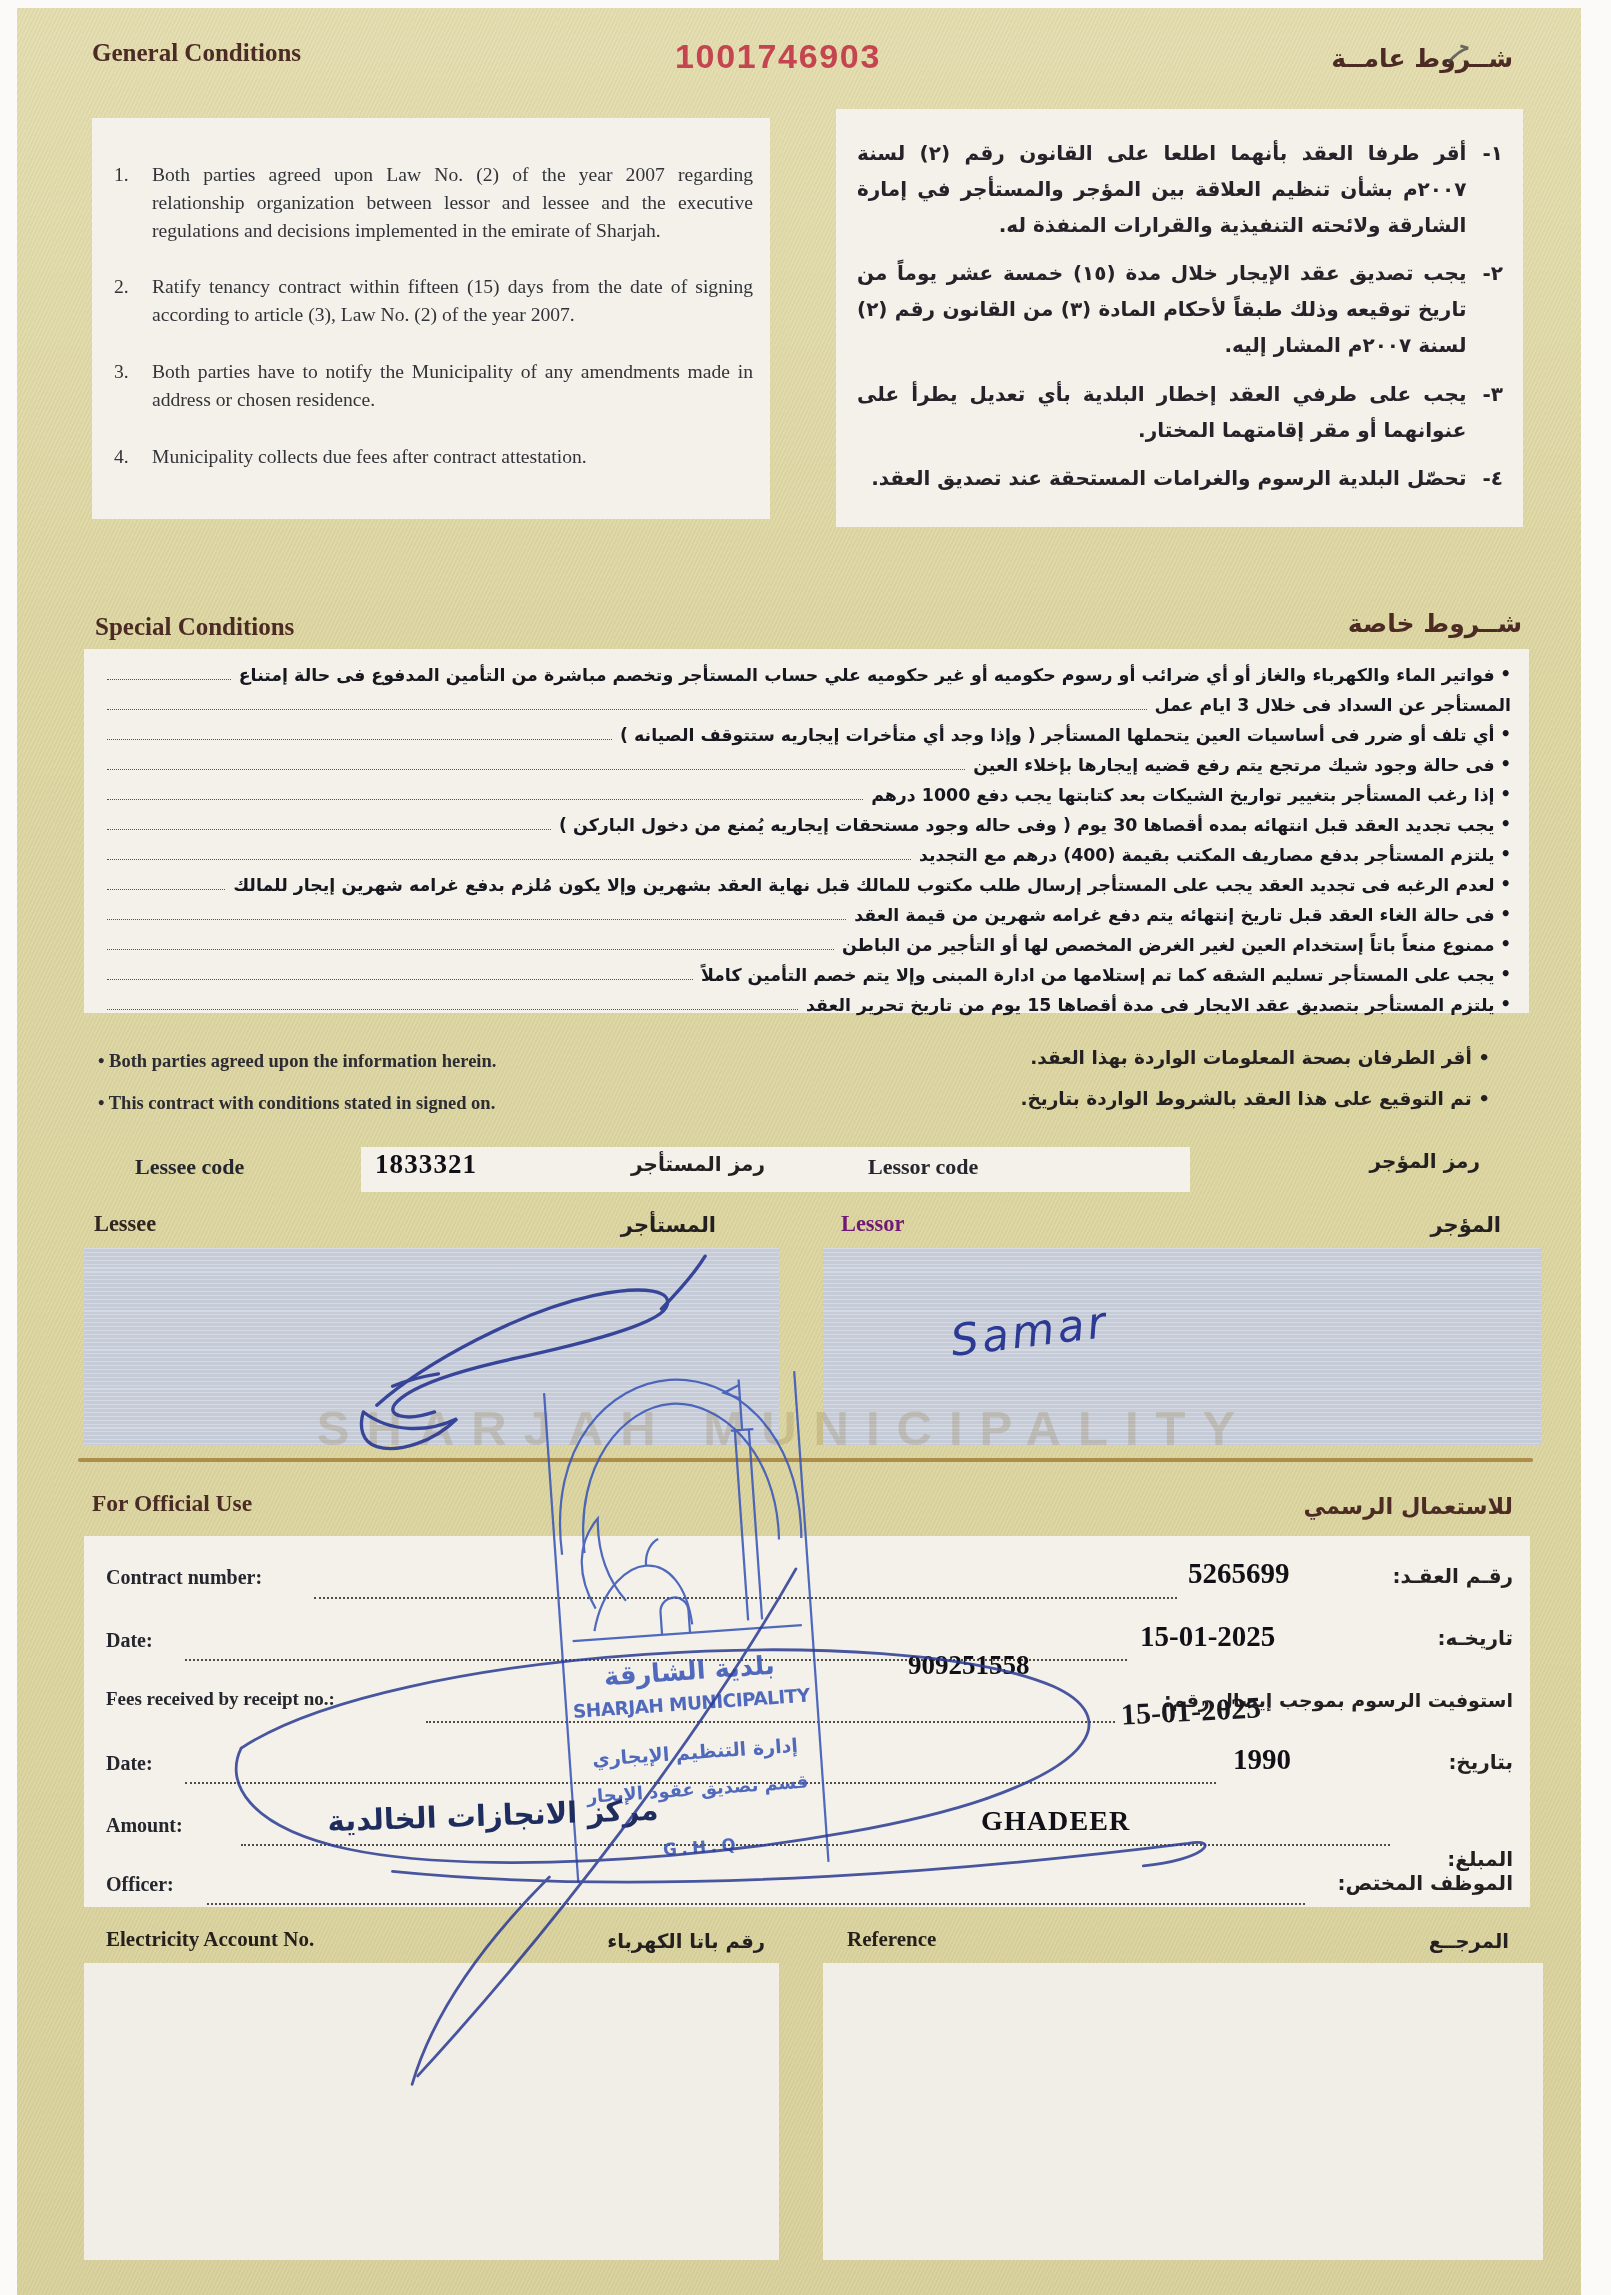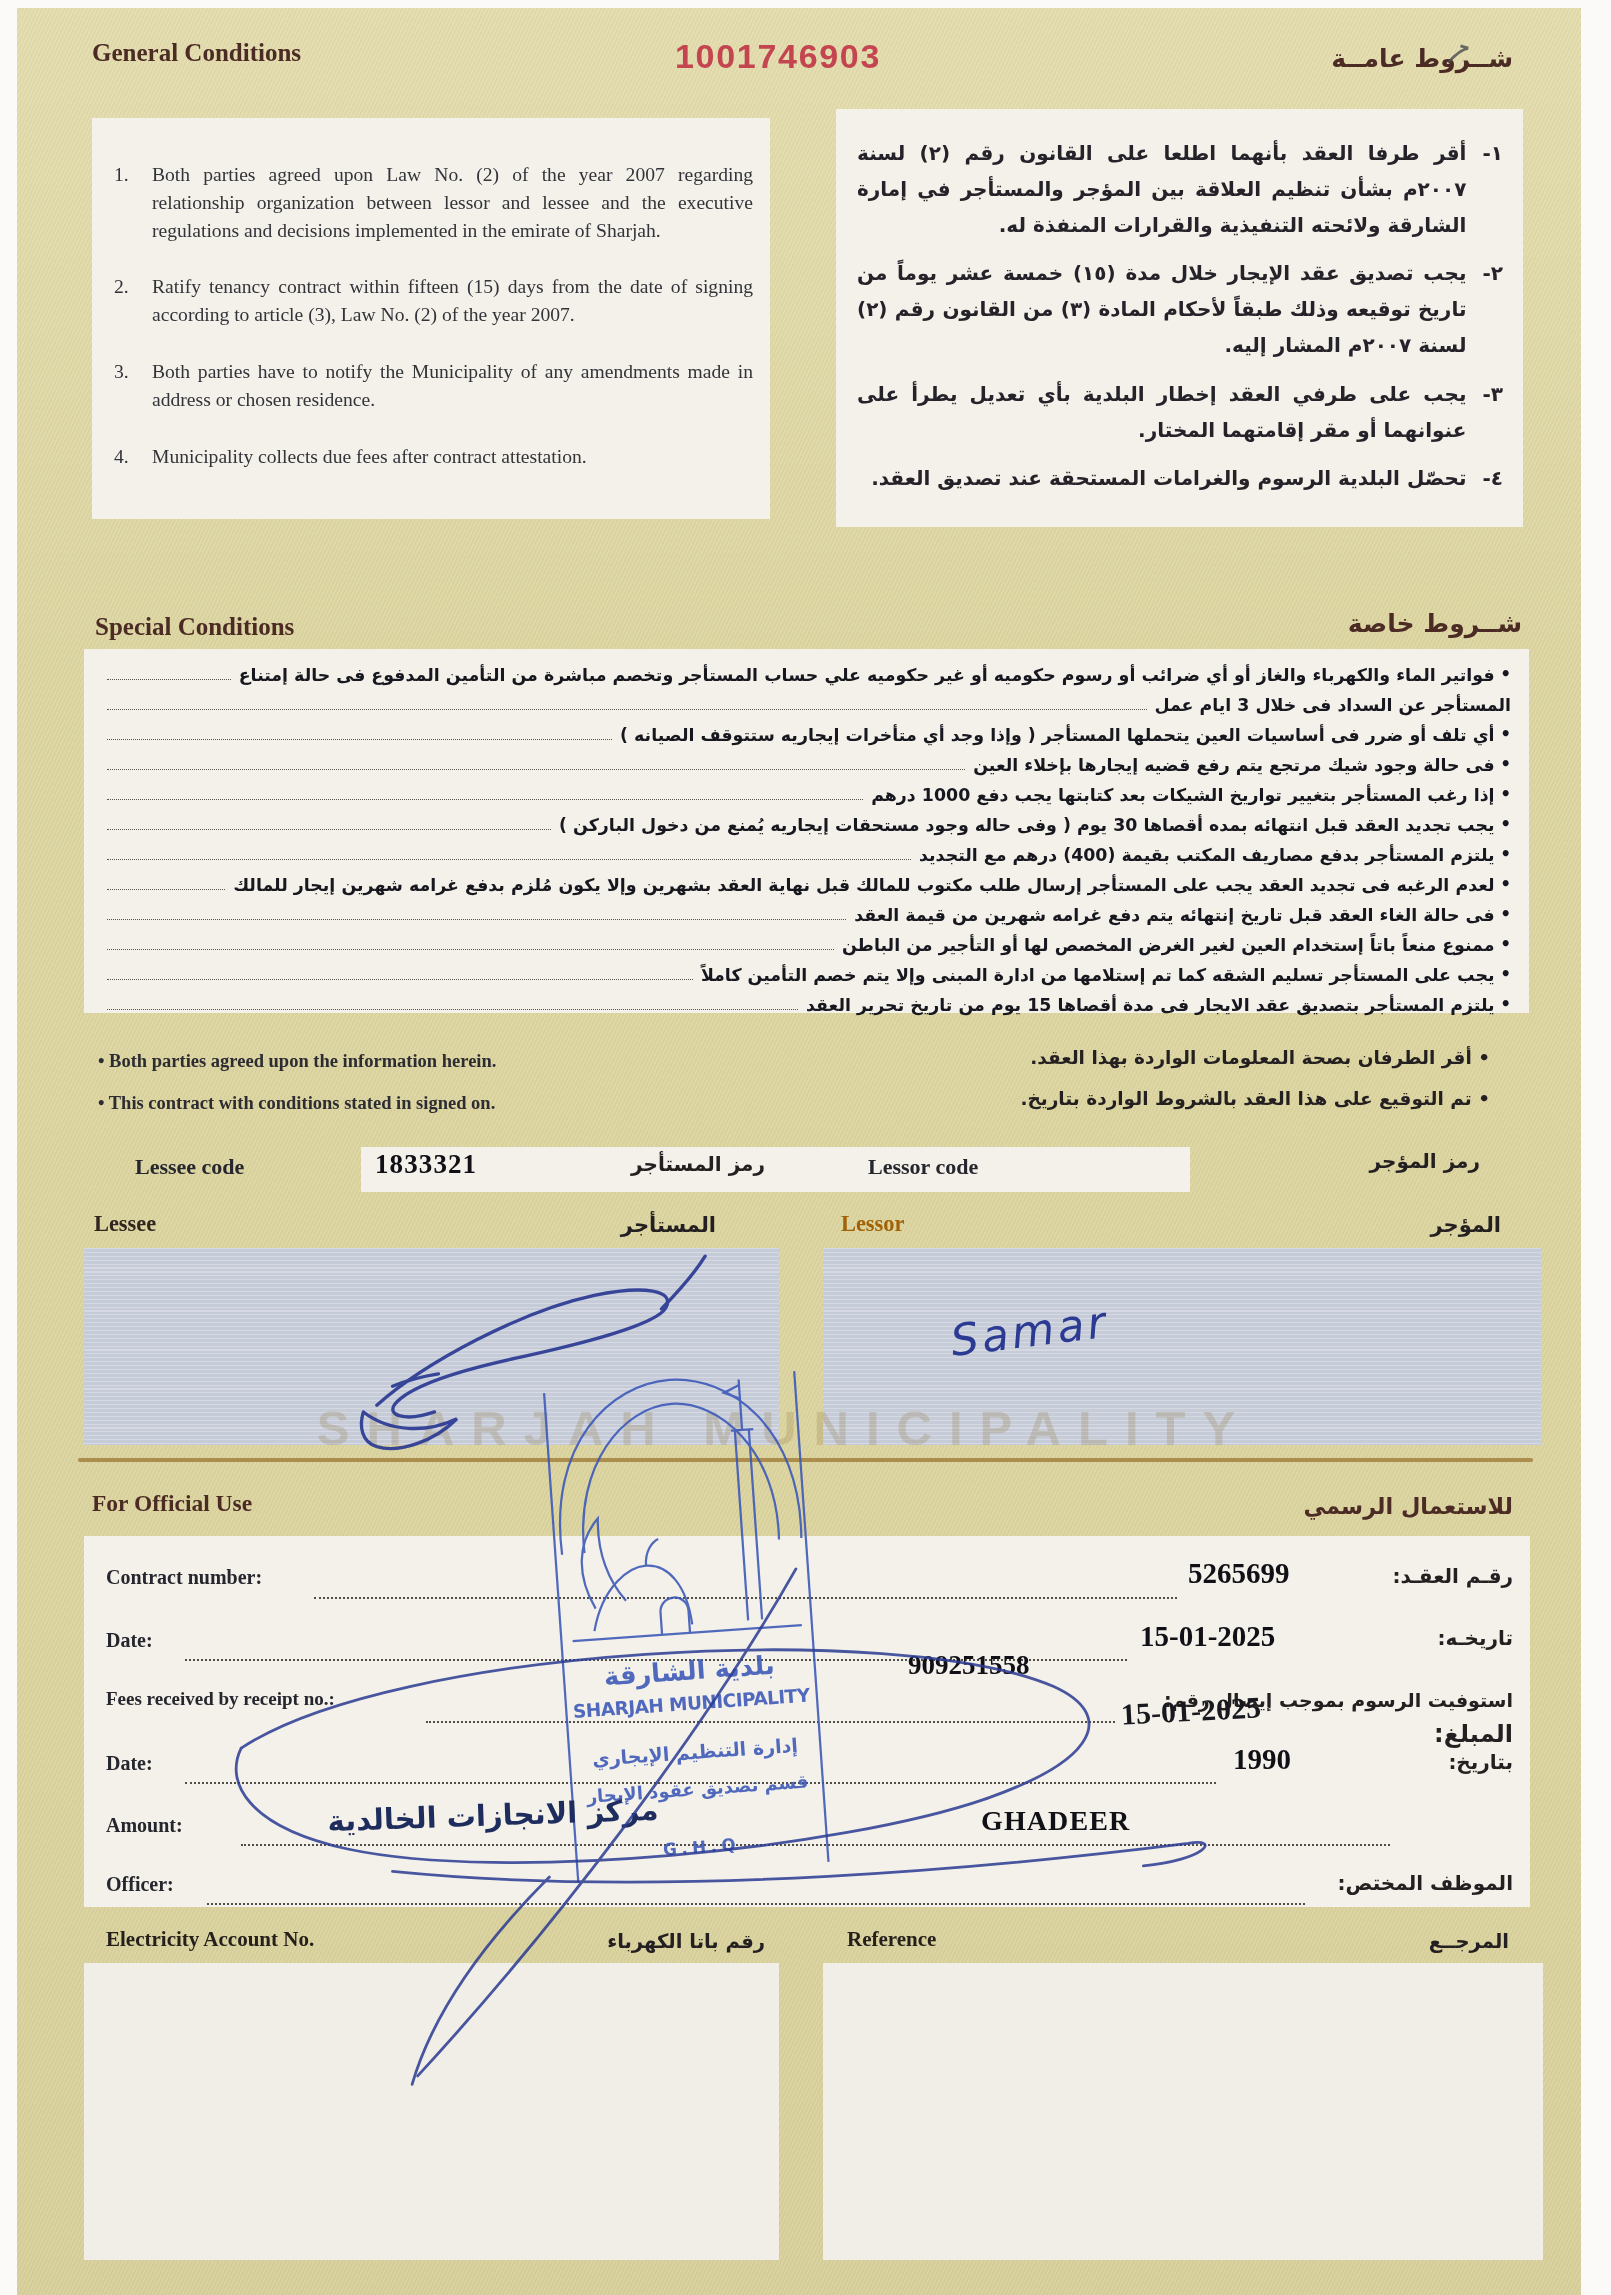--- a/index.html
+++ b/index.html
@@ -160,21 +160,21 @@
 
   <div class="wbox" style="left:361px;top:1147px;width:829px;height:45px;"></div>
   <div class="abs en-b" style="left:135px;top:1154px;font-size:22px;">Lessee code</div>
   <div class="abs val" style="left:367px;top:1149px;font-size:27px;letter-spacing:1.1px;margin-left:8px;">1833321</div>
   <div class="abs ar" style="right:847px;top:1152px;font-size:20px;">رمز المستأجر</div>
   <div class="abs en-b" style="left:868px;top:1154px;font-size:22px;">Lessor code</div>
   <div class="abs ar" style="right:132px;top:1149px;font-size:20px;">رمز المؤجر</div>
 
   <div class="abs en-b" style="left:94px;top:1211px;font-size:22.4px;color:#30251f;">Lessee</div>
   <div class="abs ar" style="right:896px;top:1213px;font-size:21px;">المستأجر</div>
-  <div class="abs en-b" style="left:841px;top:1211px;font-size:22.4px;color:#a16207;">Lessor</div>
+  <div class="abs en-b" style="left:841px;top:1211px;font-size:22.4px;color:#701a75;">Lessor</div>
   <div class="abs ar" style="right:111px;top:1213px;font-size:21px;">المؤجر</div>
 
   <div class="sigbox" style="left:84px;top:1248px;width:695px;height:197px;"></div>
   <div class="sigbox" style="left:823px;top:1248px;width:718px;height:197px;"></div>
 
   <div class="wm">SHARJAH MUNICIPALITY</div>
   <div class="brownline"></div>
 
   <div class="abs hdr-en" style="left:92px;top:1490px;font-size:23.5px;">For Official Use</div>
   <div class="abs hdr-ar" style="right:99px;top:1493px;font-size:22.4px;">للاستعمال الرسمي</div>
@@ -198,21 +198,21 @@
   <div class="abs val" style="left:1121px;top:1694px;font-size:30px;transform:rotate(-3deg);color:#18181f;">15-01-2025</div>
 
   <div class="abs en-b" style="left:106px;top:1752px;font-size:20px;">Date:</div>
   <div class="dot" style="left:185px;top:1782px;width:1031px;"></div>
   <div class="abs val" style="left:1233px;top:1743px;font-size:29px;">1990</div>
   <div class="abs ar" style="right:99px;top:1750px;font-size:20px;">بتاريخ:</div>
 
   <div class="abs en-b" style="left:106px;top:1814px;font-size:20px;">Amount:</div>
   <div class="dot" style="left:241px;top:1844px;width:1149px;"></div>
   <div class="abs val" style="left:981px;top:1805px;font-size:28px;letter-spacing:1.1px;">GHADEER</div>
-  <div class="abs ar" style="right:99px;top:1720px;font-size:24px;">المبلغ:</div>
+  <div class="abs ar" style="right:99px;top:1847px;font-size:20px;">المبلغ:</div>
 
   <div class="abs en-b" style="left:106px;top:1873px;font-size:20px;">Officer:</div>
   <div class="dot" style="left:207px;top:1903px;width:1098px;"></div>
   <div class="abs ar" style="right:99px;top:1871px;font-size:20px;">الموظف المختص:</div>
 
   <div class="abs en-b" style="left:106px;top:1927px;font-size:21px;color:#26201c;">Electricity Account No.</div>
   <div class="abs ar" style="right:847px;top:1930px;font-size:19.6px;">رقم باتا الكهرباء</div>
   <div class="abs en-b" style="left:847px;top:1927px;font-size:21px;color:#26201c;">Reference</div>
   <div class="abs ar" style="right:103px;top:1930px;font-size:19.6px;">المرجــع</div>
   <div class="wbox" style="left:84px;top:1963px;width:695px;height:297px;background:#f0eee6;"></div>

